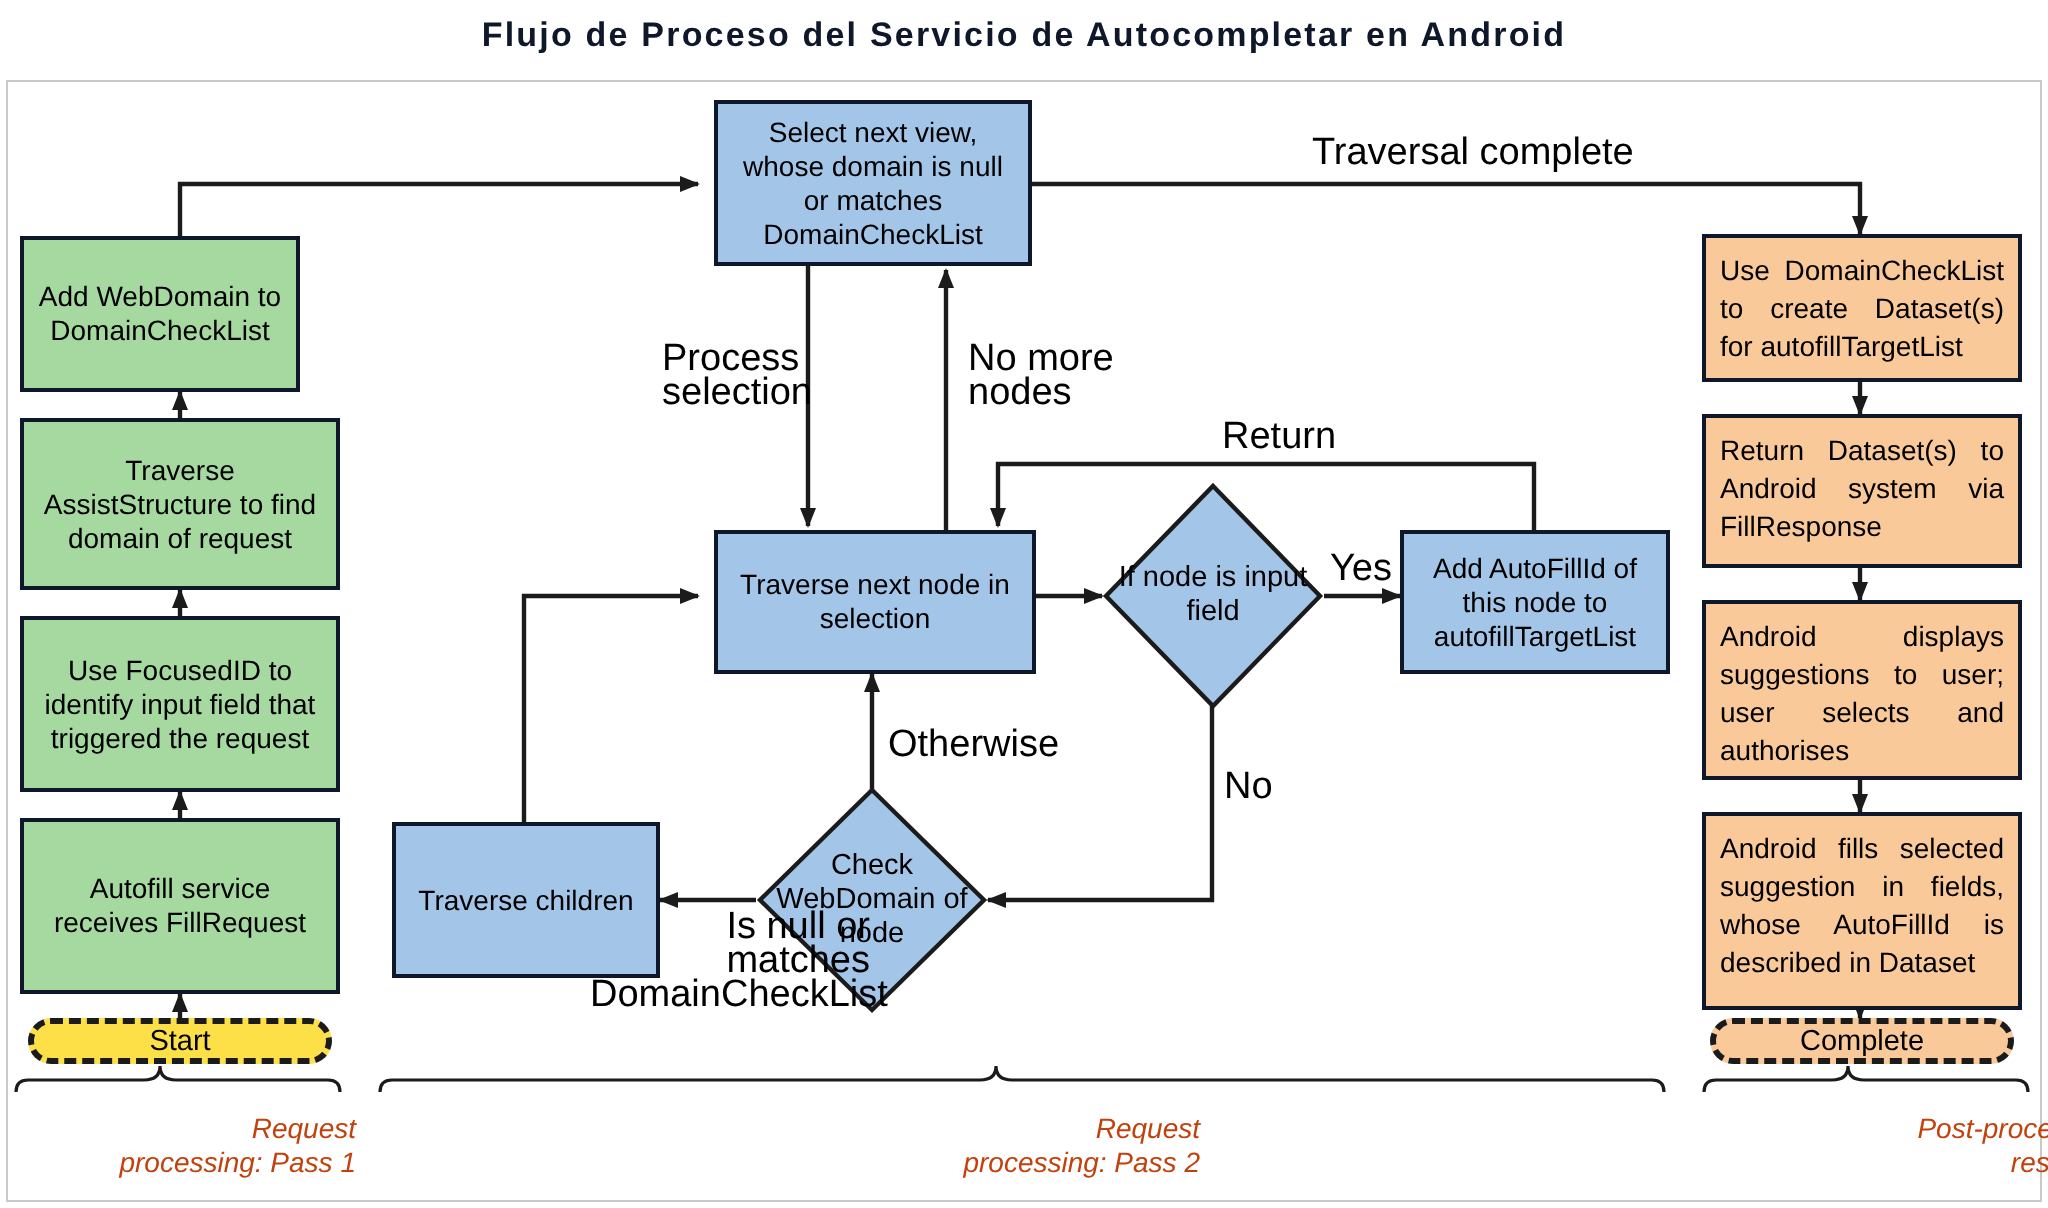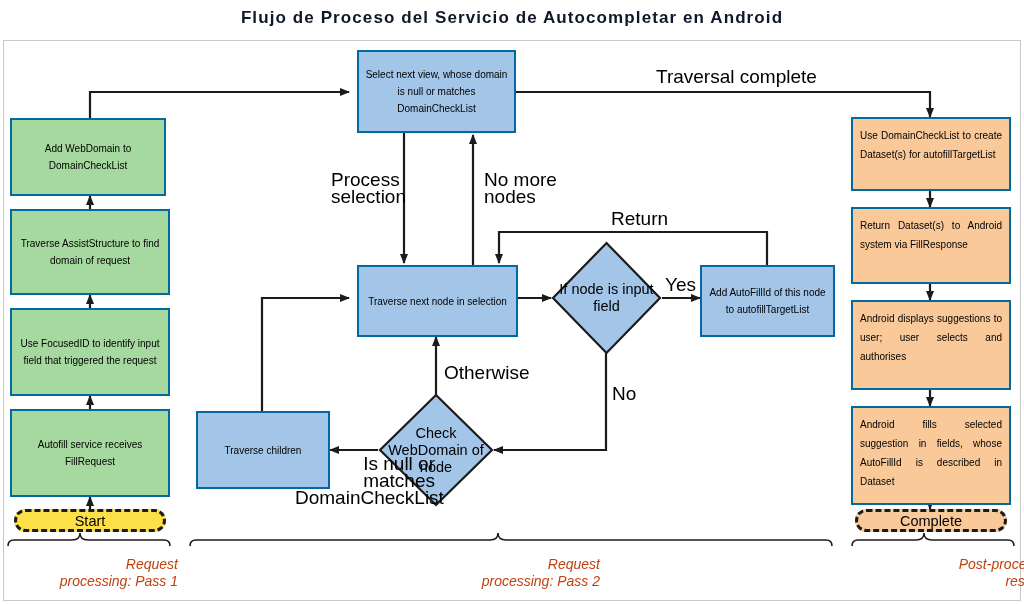--- a/index.html
+++ b/index.html
@@ -42,23 +42,23 @@
     position: absolute;
     left: 0;
     top: 0;
     width: 1024px;
     height: 604px;
     pointer-events: none;
   }
   .node {
     position: absolute;
     box-sizing: border-box;
-    border: 2px solid #0369a1;
+    border: 2px solid #0f172a;
     color: #000000;
-    font-size: 10px;
+    font-size: 14px;
     line-height: 17px;
     display: flex;
     align-items: center;
     justify-content: center;
     text-align: center;
     padding: 2px 5px;
     font-family: "Liberation Sans", sans-serif;
   }
   .node.green { background: #a6d9a0; }
   .node.blue  { background: #a3c5e8; }
@@ -177,21 +177,21 @@
       <path d="M930,497 L930,509" marker-end="url(#ah)"></path>
     </g>
 
     <g stroke="#1b1b1b" stroke-width="1.6" fill="none">
       <path d="M8,546 q0,-6 6,-6 L72,540 q8,0 8,-7 q0,7 8,7 L164,540 q6,0 6,6"></path>
       <path d="M190,546 q0,-6 6,-6 L490,540 q8,0 8,-7 q0,7 8,7 L826,540 q6,0 6,6"></path>
       <path d="M852,546 q0,-6 6,-6 L916,540 q8,0 8,-7 q0,7 8,7 L1008,540 q6,0 6,6"></path>
     </g>
   </svg>
 
-  <div class="node green" style="left:10px; top:118px; width:156px; height:78px;">
+  <div class="node green" style="left:10px; top:118px; width:140px; height:78px;">
     <span>Add WebDomain to DomainCheckList</span>
   </div>
 
   <div class="node green" style="left:10px; top:209px; width:160px; height:86px;">
     <span>Traverse AssistStructure to find domain of request</span>
   </div>
 
   <div class="node green" style="left:10px; top:308px; width:160px; height:88px;">
     <span>Use FocusedID to identify input field that triggered the request</span>
   </div>

